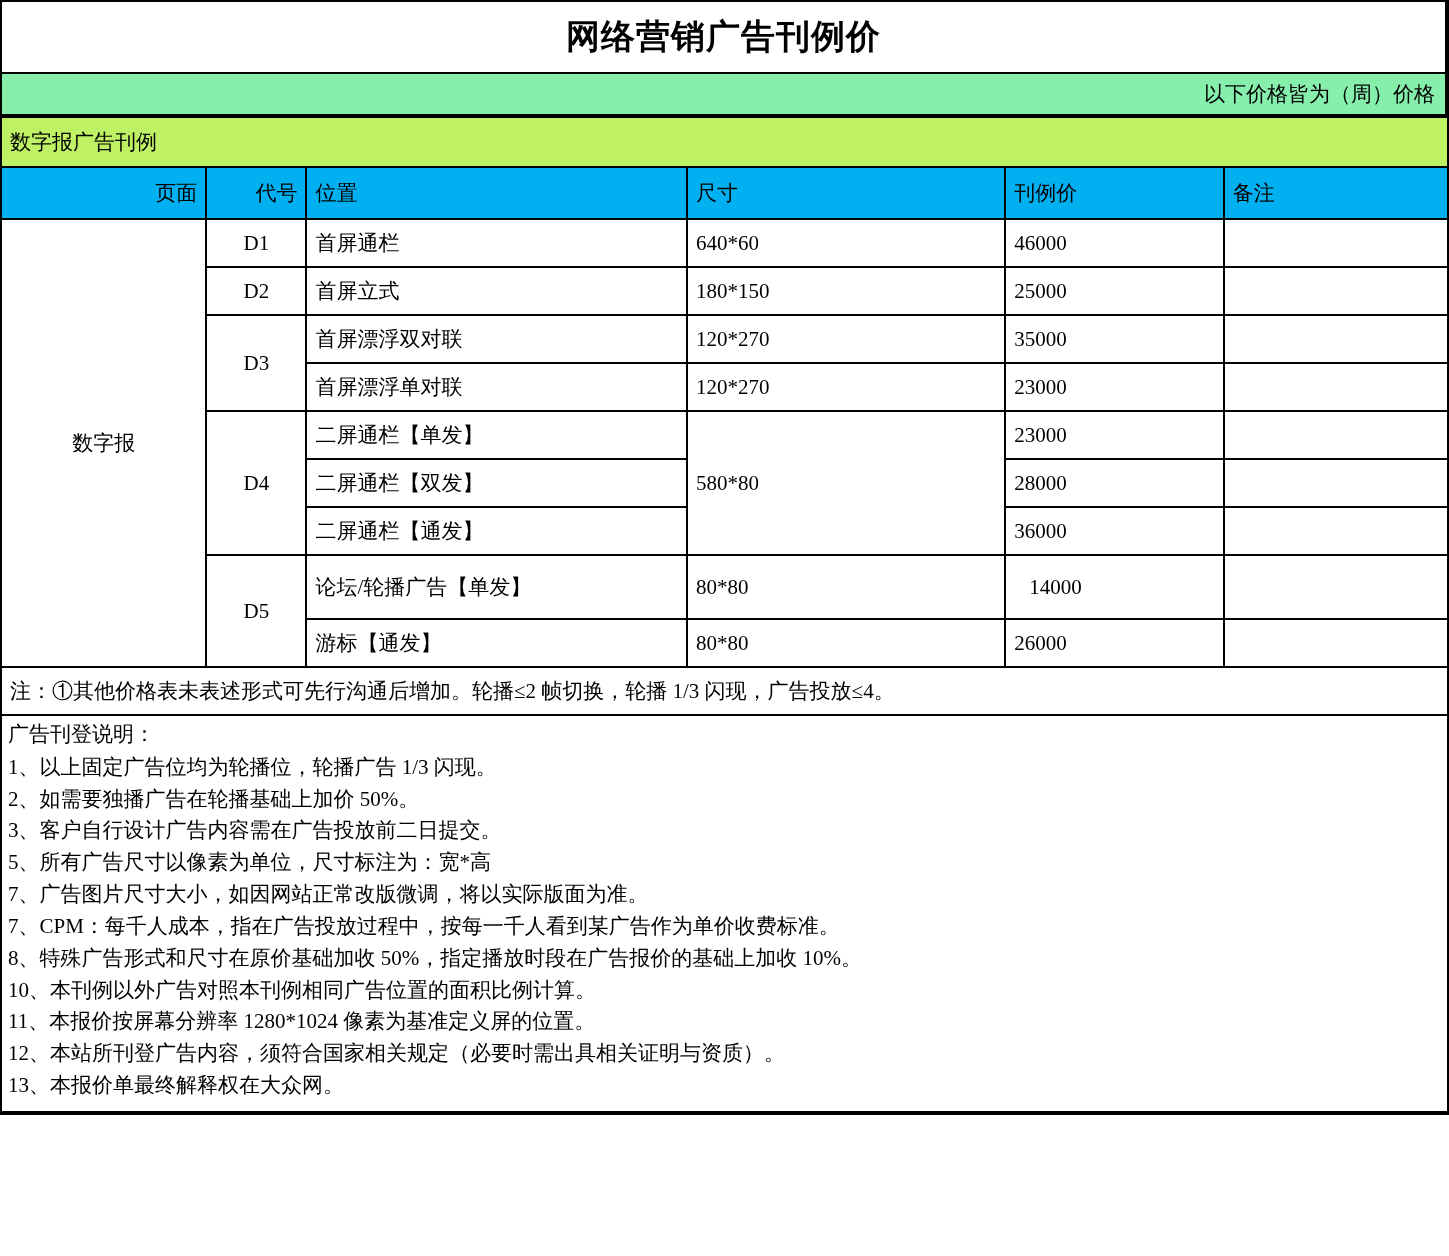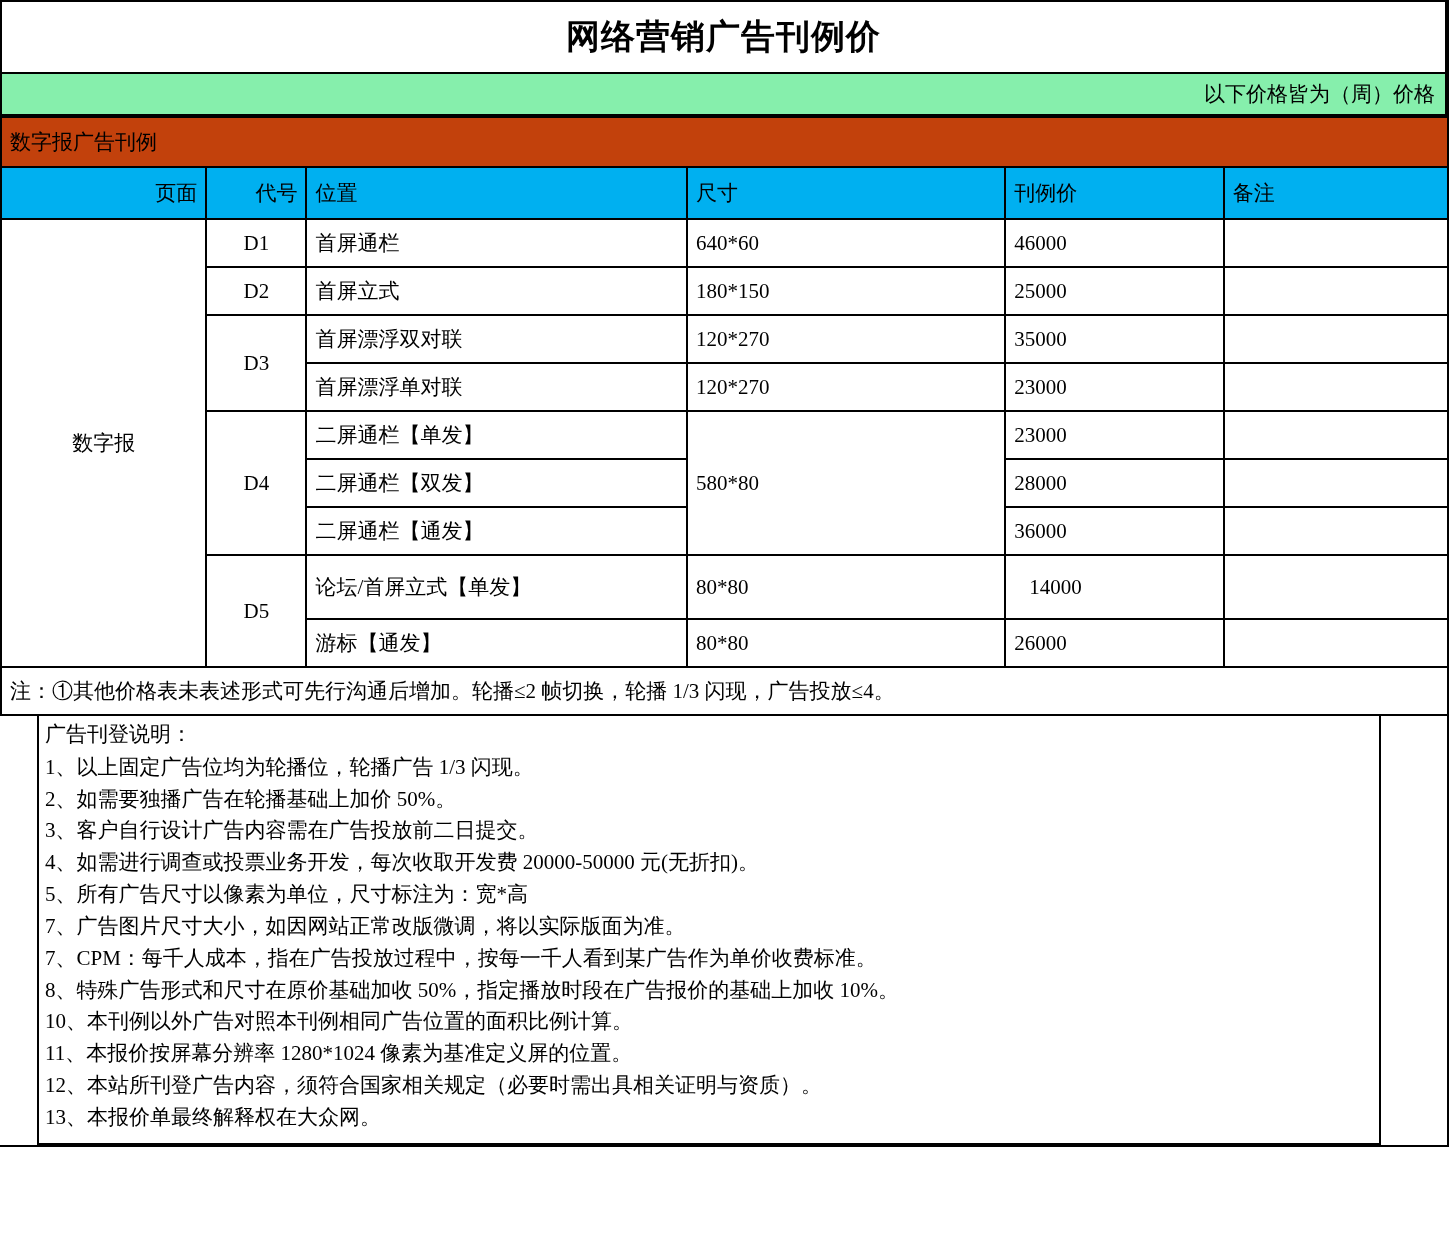--- a/index.html
+++ b/index.html
@@ -52,21 +52,21 @@
   }
   table.main td, table.main th {
     border: 2px solid #000;
     font-size: 21px;
     padding: 3px 8px;
     vertical-align: middle;
     font-weight: normal;
     text-align: left;
   }
   .bandrow td {
-    background: #c2410c;
+    background: #bef264;
     text-align: center;
     font-weight: bold;
     font-size: 22px;
     height: 42px;
   }
   .headrow td {
     background: #00b0f0;
     font-size: 22px;
     height: 44px;
   }
@@ -83,22 +83,21 @@
   .note-row td {
     text-align: center;
     font-size: 21px;
     height: 40px;
   }
   .desc {
     border: 2px solid #000;
     border-top: none;
     padding: 4px 6px 8px 6px;
     box-sizing: border-box;
-    width: 1344px;
-    margin-left: 37px;
+    width: 1449px;
   }
   .desc p {
     margin: 0 0 2px 0;
     font-size: 21px;
     line-height: 1.42;
   }
   .desc p.first {
     margin-bottom: 3px;
   }
   col.c-page { width: 205px; }
@@ -190,21 +189,21 @@
       </tr>
 
       <tr>
         <td class="rowcell">二屏通栏【通发】</td>
         <td class="rowcell">36000</td>
         <td class="rowcell"></td>
       </tr>
 
       <tr>
         <td class="cell-center" rowspan="2">D5</td>
-        <td style="height:56px;">论坛/首屏立式【单发】</td>
+        <td style="height:56px;">论坛/轮播广告【单发】</td>
         <td style="height:56px;">80*80</td>
         <td style="height:56px;padding-left:23px;">14000</td>
         <td style="height:56px;"></td>
       </tr>
 
       <tr>
         <td class="rowcell">游标【通发】</td>
         <td class="rowcell">80*80</td>
         <td class="rowcell">26000</td>
         <td class="rowcell"></td>
@@ -214,21 +213,20 @@
         <td colspan="6">注：①其他价格表未表述形式可先行沟通后增加。轮播≤2 帧切换，轮播 1/3 闪现，广告投放≤4。</td>
       </tr>
     </tbody>
   </table>
 
   <div class="desc">
     <p class="first">广告刊登说明：</p>
     <p>1、以上固定广告位均为轮播位，轮播广告 1/3 闪现。</p>
     <p>2、如需要独播广告在轮播基础上加价 50%。</p>
     <p>3、客户自行设计广告内容需在广告投放前二日提交。</p>
-    <p>4、如需进行调查或投票业务开发，每次收取开发费 20000-50000 元(无折扣)。</p>
     <p>5、所有广告尺寸以像素为单位，尺寸标注为：宽*高</p>
     <p>7、广告图片尺寸大小，如因网站正常改版微调，将以实际版面为准。</p>
     <p>7、CPM：每千人成本，指在广告投放过程中，按每一千人看到某广告作为单价收费标准。</p>
     <p>8、特殊广告形式和尺寸在原价基础加收 50%，指定播放时段在广告报价的基础上加收 10%。</p>
     <p>10、本刊例以外广告对照本刊例相同广告位置的面积比例计算。</p>
     <p>11、本报价按屏幕分辨率 1280*1024 像素为基准定义屏的位置。</p>
     <p>12、本站所刊登广告内容，须符合国家相关规定（必要时需出具相关证明与资质）。</p>
     <p>13、本报价单最终解释权在大众网。</p>
   </div>
 

